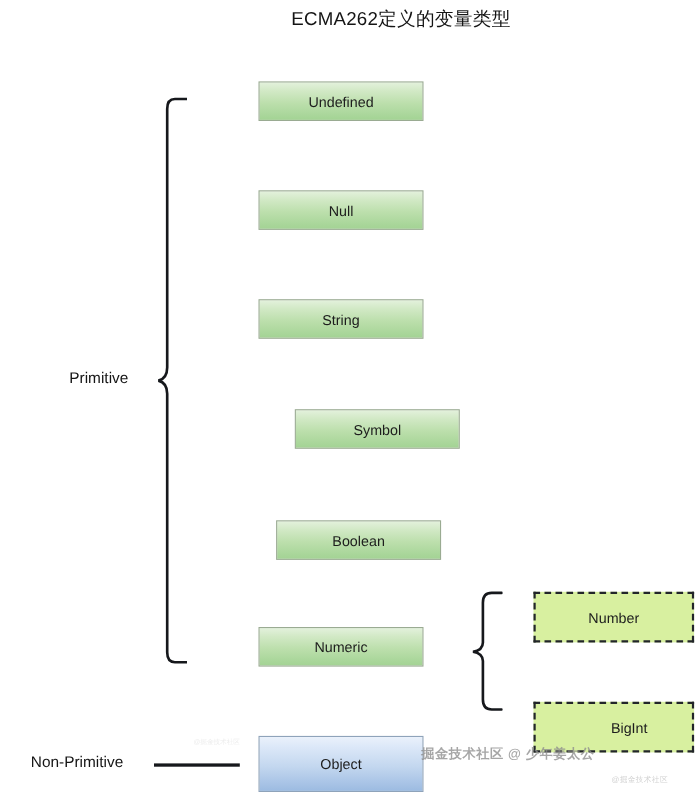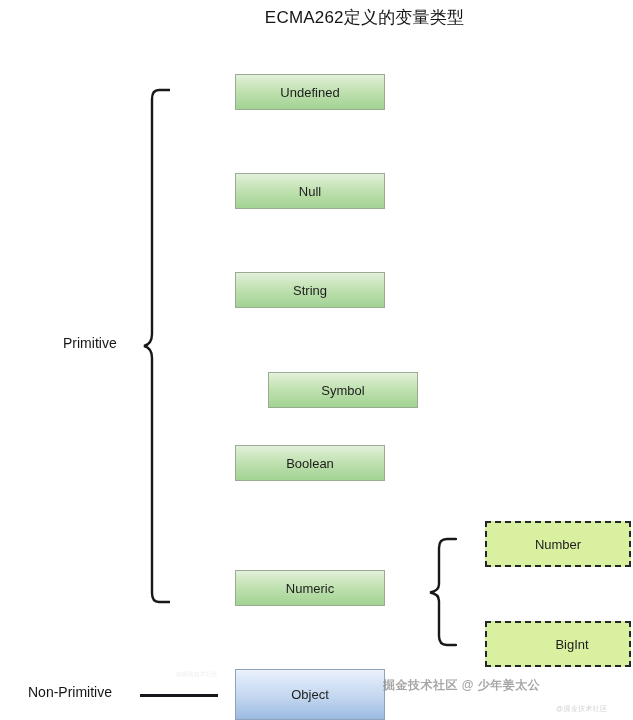--- a/index.html
+++ b/index.html
@@ -63,38 +63,39 @@
                 #a9c4e6 85%,
                 #9cbbe1 100%);
     border: 1px solid #8fa3ba;
   }
 
   
   .node-undefined { top: 74px; }
   .node-null      { top: 173px; }
   .node-string    { top: 272px; }
   .node-symbol    { top: 372px; margin-left: 33px; }
-  .node-boolean   { top: 445px; }
+  .node-boolean   { top: 473px; margin-left: 16px; }
   .node-numeric   { top: 570px; }
   .node-object    { top: 669px; height: 51px; }
 
   
   .subnode {
     position: absolute;
     left: 485px;
     width: 146px;
     height: 46px;
     box-sizing: border-box;
     display: flex;
     align-items: center;
     justify-content: center;
     font-size: 13px;
     color: #1d1d1d;
     background: #d8f0a0;
     border: 2px dashed #22252a;
+    margin-top: 17px;
   }
   .subnode-number { top: 521px; }
   .subnode-bigint { top: 621px; padding-left: 28px; }
 
   
   .group-label {
     position: absolute;
     font-size: 14px;
     color: #151515;
     white-space: nowrap;

